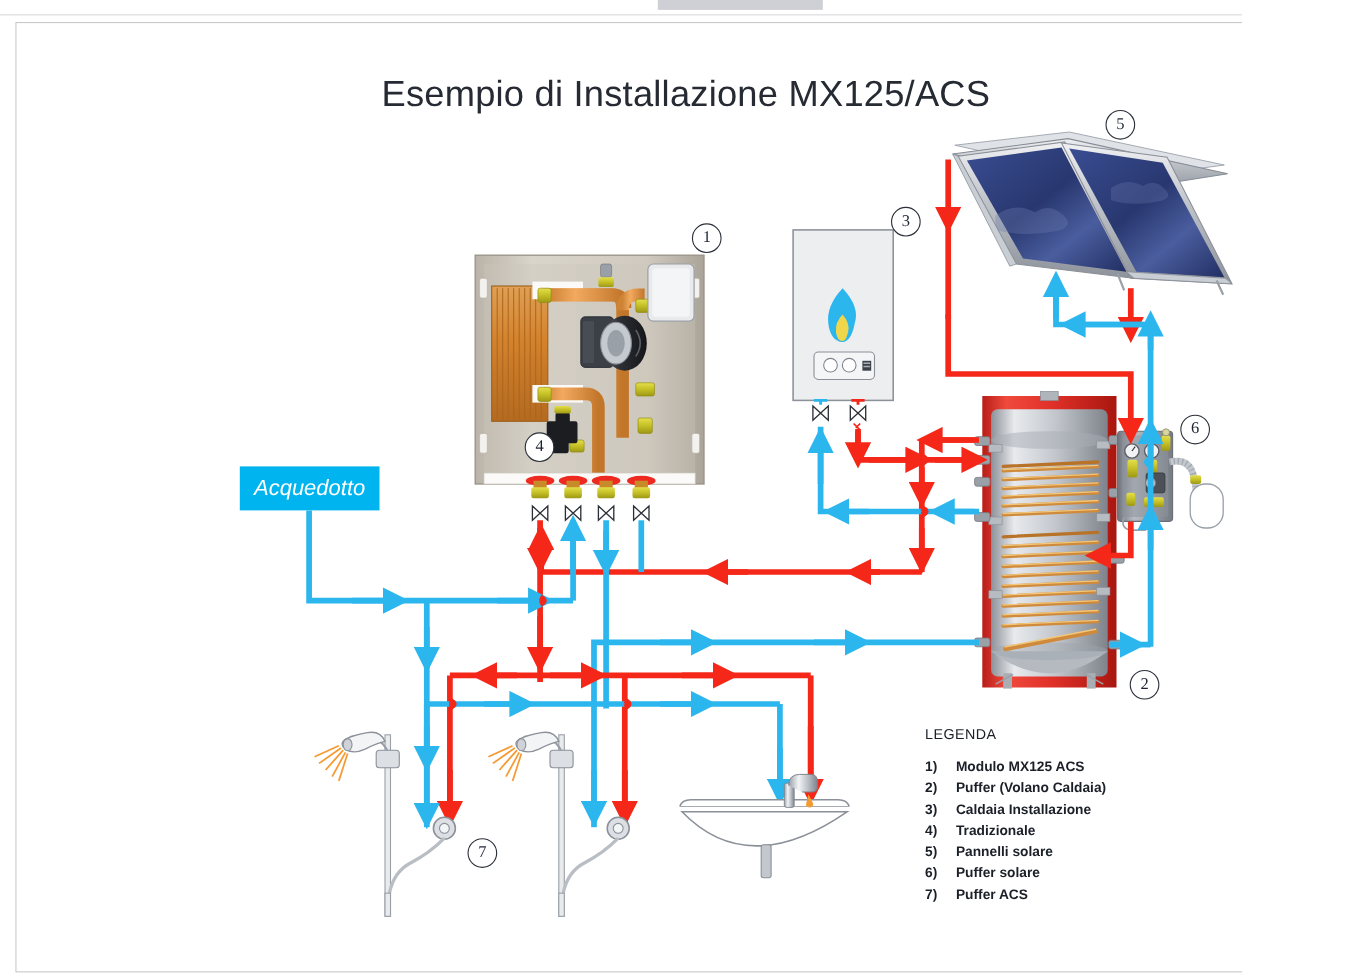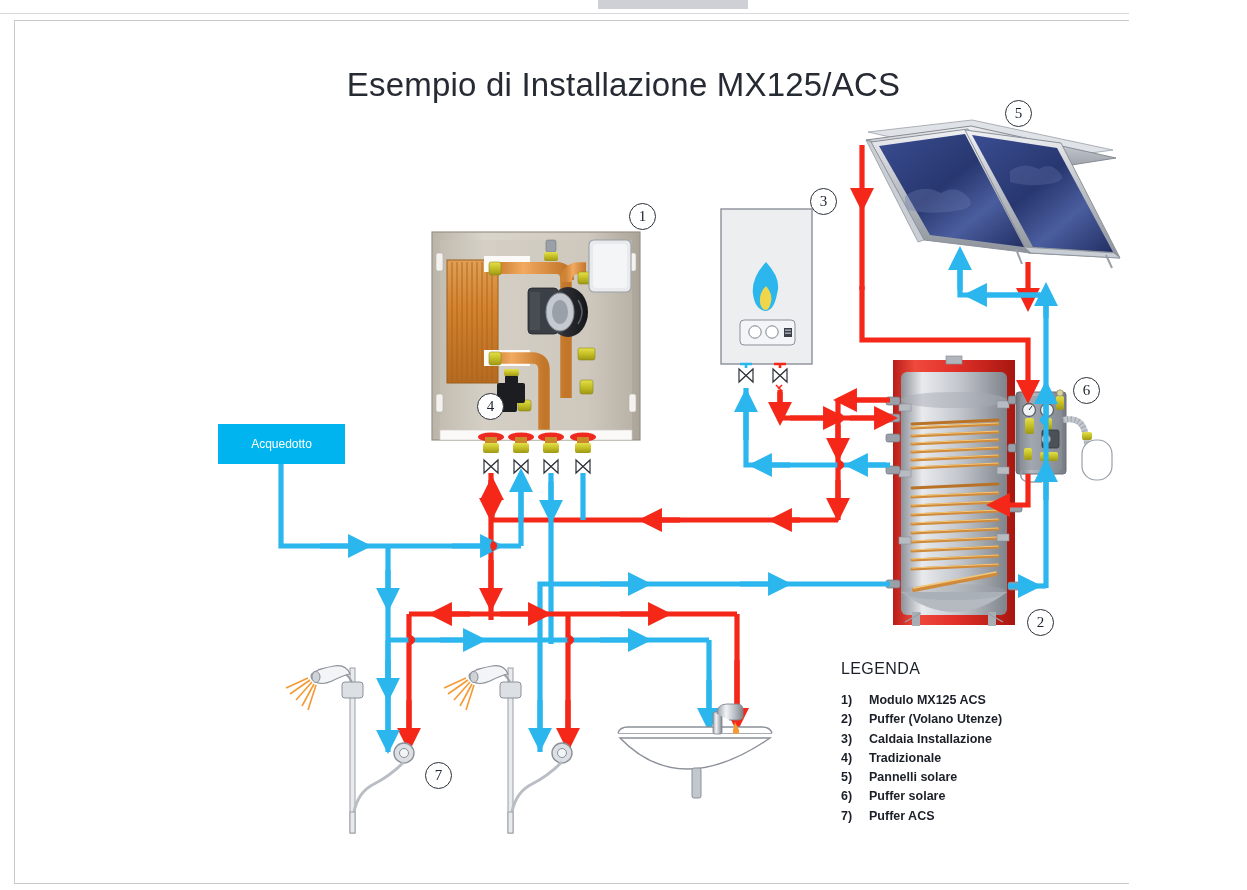--- a/index.html
+++ b/index.html
@@ -6,23 +6,23 @@
   body{font-family:"Liberation Sans",sans-serif;}
   #page{position:relative;width:1129px;height:890px;background:#fff;overflow:hidden;}
   #topbar{position:absolute;left:0;top:0;width:1247px;height:14px;background:#fff;}
   #topbar .chunk{position:absolute;left:598px;top:0;width:150px;height:9px;background:#cfd0d6;}
   #topbar .rule{position:absolute;left:0;top:13px;width:1247px;height:1px;background:#d9d9dd;}
   #sheet{position:absolute;left:14px;top:20px;width:1219px;height:862px;background:#fff;border:1px solid #c9c9cd;}
   #canvas{position:absolute;left:0;top:0;width:1247px;height:890px;}
   .ttl{position:absolute;left:0;top:66px;width:1247px;text-align:center;
        font-size:33px;color:#262a33;letter-spacing:.2px;}
   .aqbox{position:absolute;left:218px;top:424px;width:127px;height:40px;background:#00b5ef;
-         color:#fff;font-size:12px;display:flex;align-items:center;justify-content:center;}
+         color:#fff;font-size:20px;display:flex;align-items:center;justify-content:center;font-style:italic;}
   .legend{position:absolute;left:841px;top:660px;width:260px;color:#1b1f28;}
-  .legend .hd{font-size:16px;letter-spacing:.4px;margin-bottom:13px;}
+  .legend .hd{font-size:13px;letter-spacing:.4px;margin-bottom:13px;}
   .legend .row{display:flex;font-size:12.5px;line-height:19.3px;font-weight:bold;}
   .legend .row .n{width:28px;}
   .mk{position:absolute;width:25px;height:25px;border:1.3px solid #2a2f38;border-radius:50%;
       background:#fff;display:flex;align-items:center;justify-content:center;
       font-family:"Liberation Serif",serif;font-size:15px;color:#1b2230;}
 </style>
 </head>
 <body>
 
 <div id="page">
@@ -41,21 +41,21 @@
   </div>
 
   <div class="legend">
     <div class="hd">LEGENDA</div>
     <div class="row">
       <span class="n">1)</span>
       <span>Modulo MX125 ACS</span>
     </div>
     <div class="row">
       <span class="n">2)</span>
-      <span>Puffer (Volano Utenze)</span>
+      <span>Puffer (Volano Caldaia)</span>
     </div>
     <div class="row">
       <span class="n">3)</span>
       <span>Caldaia Installazione</span>
     </div>
     <div class="row">
       <span class="n">4)</span>
       <span>Tradizionale</span>
     </div>
     <div class="row">

